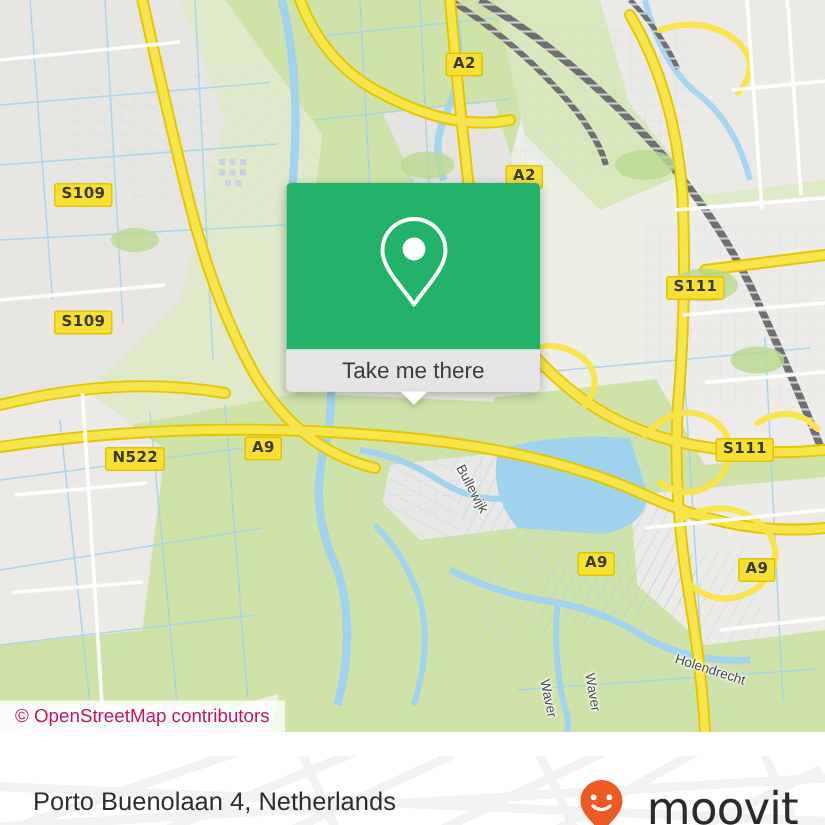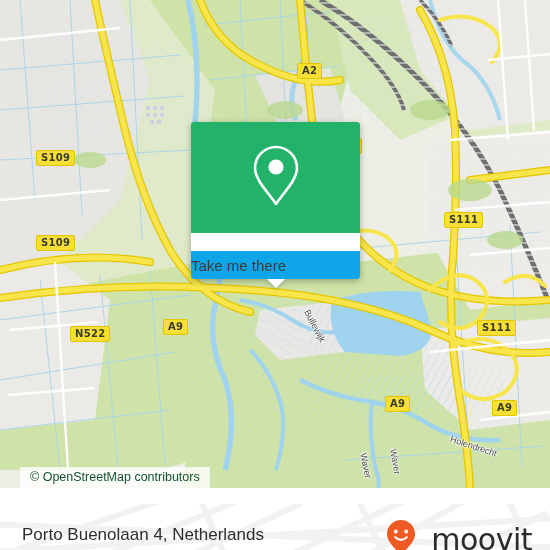--- a/index.html
+++ b/index.html
@@ -33,47 +33,45 @@
     border-radius: 2px;
     color: #3a3a28;
     font-size: 10px;
     font-weight: bold;
     line-height: 11px;
     padding: 1px 4px 2px 4px;
     letter-spacing: 0.3px;
     white-space: nowrap;
     font-family: "DejaVu Sans", sans-serif;
     text-shadow: 0 0 1px rgba(255,255,255,0.2);
-    margin-top: 28px;
   }
 
   .water-label {
     position: absolute;
     color: #4a4a4a;
     font-size: 9px;
     white-space: nowrap;
     font-family: "Liberation Sans", sans-serif;
     text-shadow:
        1px 0 1.5px #fff, -1px 0 1.5px #fff,
        0 1px 1.5px #fff, 0 -1px 1.5px #fff;
   }
 
   
   #osm-attrib {
     position: absolute;
     left: 0;
     top: 467px;
     background: rgba(255,255,255,0.78);
-    color: #14532d;
+    color: #be185d;
     font-size: 12.5px;
     line-height: 21px;
     padding: 0 10px 0 10px;
     white-space: nowrap;
     font-family: "Liberation Sans", sans-serif;
-    margin-left: 20px;
   }
 
   
   #popup-card {
     position: absolute;
     left: 191px;
     top: 122px;
     width: 169px;
     border-radius: 3px;
     box-shadow: 0 2px 7px rgba(0,0,0,0.30);
@@ -82,28 +80,27 @@
   }
   #popup-head {
     background: #23b26a;
     height: 111px;
     border-radius: 3px 3px 0 0;
     display: flex;
     align-items: center;
     justify-content: center;
   }
   #popup-foot {
-    background: #0ea5e9;
+    background: #e5e5e5;
     height: 28px;
     border-radius: 0 0 3px 3px;
     display: flex;
     align-items: center;
-    justify-content: flex-start;
+    justify-content: center;
     position: relative;
-    margin-top: 18px;
   }
   #popup-foot-label {
     color: #3b3b3b;
     font-size: 15px;
     font-family: "Liberation Sans", sans-serif;
   }
   #popup-tail {
     position: absolute;
     left: 50%;
     margin-left: -9px;

